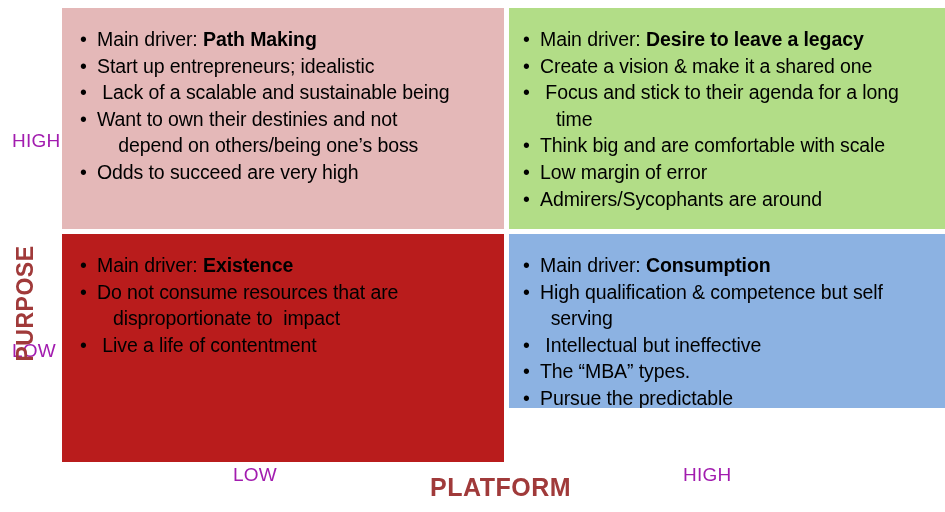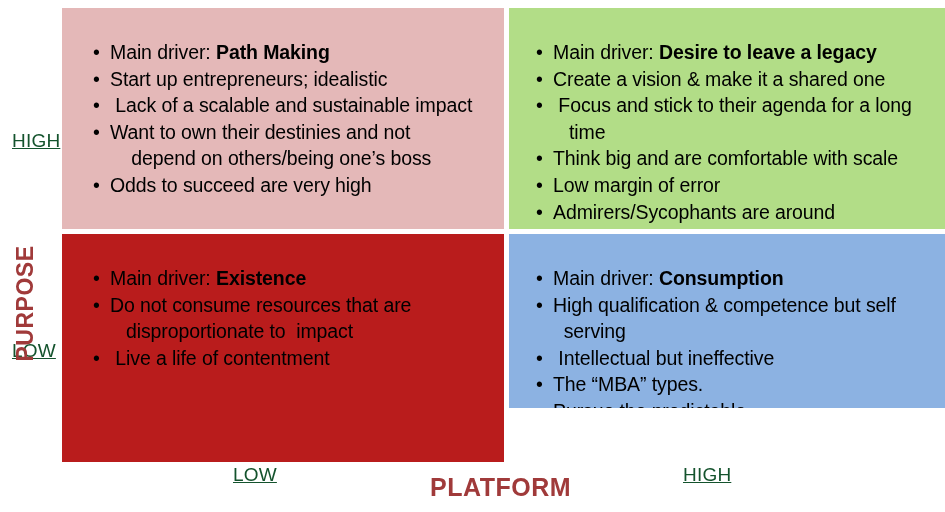--- a/index.html
+++ b/index.html
@@ -39,21 +39,21 @@
   }
   .quad-tl { left: 0;     top: 0;     width: 442px; height: 221px; background: #e4b8b8; }
   .quad-tr { left: 447px; top: 0;     width: 436px; height: 221px; background: #b2dd87; }
   .quad-bl { left: 0;     top: 226px; width: 442px; height: 228px; background: #b91c1c; }
   .quad-br { left: 447px; top: 226px; width: 436px; height: 174px; background: #8cb2e2; }
 
   .quad-tr, .quad-br { padding-left: 10px; }
 
   ul.bullets {
     list-style: none;
-    margin: 17px;
+    margin: 4px;
     padding: 0;
   }
   ul.bullets li {
     position: relative;
     font-size: 19.5px;
     line-height: 26.6px;
     color: #000000;
     padding-left: 17px;
     margin: 0 0 0 0;
     letter-spacing: -0.1px;
@@ -68,24 +68,23 @@
     line-height: 26.6px;
   }
   ul.bullets li b {
     font-weight: bold;
   }
 
   
   .axis-label {
     position: absolute;
     font-size: 19px;
-    color: #14532d;
+    color: #a21caf;
     letter-spacing: 0.2px;
     white-space: nowrap;
-    text-decoration: underline;
   }
   .lbl-y-high { left: 12px; top: 130px; }
   .lbl-y-low  { left: 12px; top: 340px; }
   .lbl-x-low  { left: 233px; top: 464px; }
   .lbl-x-high { left: 683px; top: 464px; }
 
   .axis-title {
     position: absolute;
     font-weight: bold;
     color: #a03a3a;
@@ -112,21 +111,21 @@
 <body>
 
 <div class="stage">
 
   <div class="matrix">
 
     <div class="quad quad-tl">
       <ul class="bullets">
         <li><span>Main driver: </span><b>Path Making</b></li>
         <li>Start up entrepreneurs; idealistic</li>
-        <li> Lack of a scalable and sustainable impact</li>
+        <li> Lack of a scalable and sustainable being</li>
         <li>Want to own their destinies and not
     depend on others/being one’s boss</li>
         <li>Odds to succeed are very high</li>
       </ul>
     </div>
 
     <div class="quad quad-tr">
       <ul class="bullets">
         <li><span>Main driver: </span><b>Desire to leave a legacy</b></li>
         <li>Create a vision &amp; make it a shared one</li>

